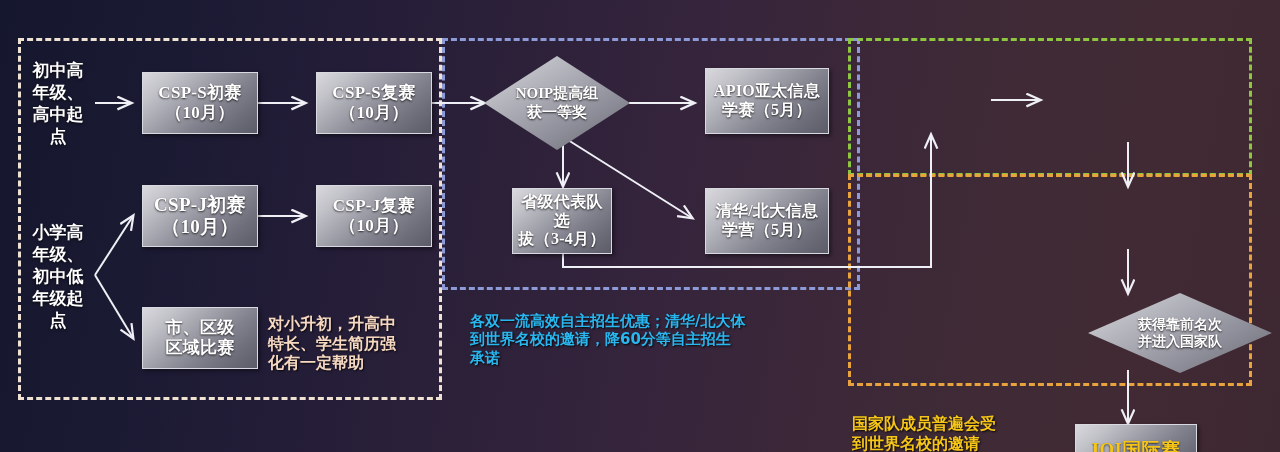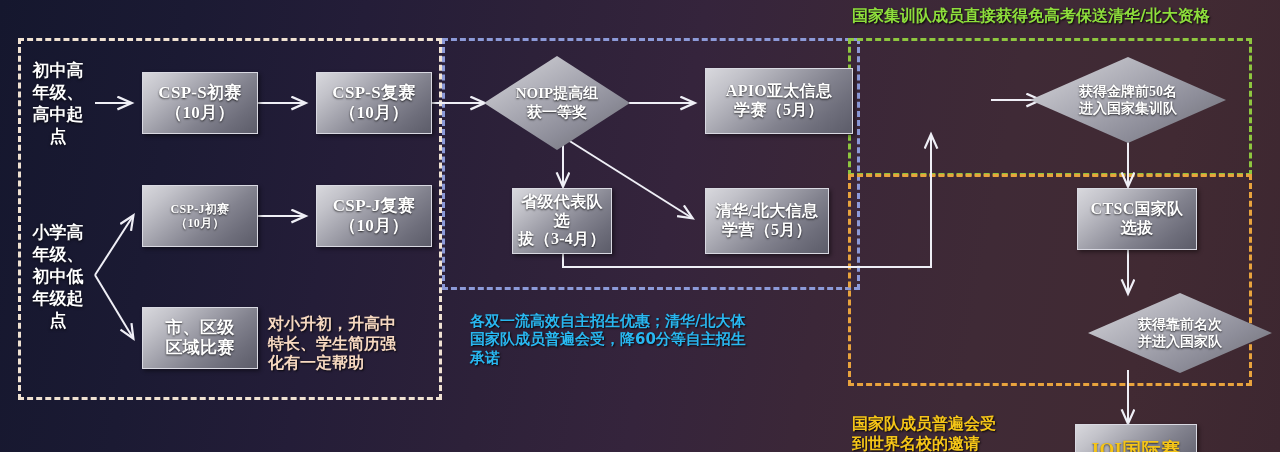--- a/index.html
+++ b/index.html
@@ -158,69 +158,61 @@
 初中低
 年级起
 点</div>
 
   <div class="node box" style="left:133px; top:72px; width:116px; height:62px; font-size:17px; white-space:pre-line;">CSP-S初赛
 （10月）</div>
 
   <div class="node box" style="left:307px; top:72px; width:116px; height:62px; font-size:17px; white-space:pre-line;">CSP-S复赛
 （10月）</div>
 
-  <div class="node box" style="left:133px; top:185px; width:116px; height:62px; font-size:12px; white-space:pre-line;">CSP-J初赛
+  <div class="node box" style="left:133px; top:185px; width:116px; height:62px; font-size:19px; white-space:pre-line;">CSP-J初赛
 （10月）</div>
 
   <div class="node box" style="left:307px; top:185px; width:116px; height:62px; font-size:17px; white-space:pre-line;">CSP-J复赛
 （10月）</div>
 
   <div class="node box" style="left:133px; top:307px; width:116px; height:62px; font-size:17px; white-space:pre-line;">市、区级
 区域比赛</div>
 
   <div class="diamond-wrap" style="left:484px; top:56px; width:146px; height:94px;">
     <div class="dmd"></div>
     <div class="dlabel" style="font-size:15px; white-space:pre-line;">NOIP提高组
 获一等奖</div>
   </div>
 
-  <div class="node box" style="left:696px; top:68px; width:148px; height:66px; font-size:16px; white-space:pre-line;">APIO亚太信息
+  <div class="node box" style="left:696px; top:68px; width:124px; height:66px; font-size:16px; white-space:pre-line;">APIO亚太信息
 学赛（5月）</div>
 
   <div class="node box" style="left:503px; top:188px; width:100px; height:66px; font-size:16px; white-space:pre-line;">省级代表队选
 拔（3-4月）</div>
 
   <div class="node box" style="left:696px; top:188px; width:124px; height:66px; font-size:16px; white-space:pre-line;">清华/北大信息
 学营（5月）</div>
 
 
-  <div class="diamond-wrap" style="left:1030px; top:57px; width:196px; height:86px;">
-    <div class="dmd"></div>
-    <div class="dlabel" style="font-size:14px; white-space:pre-line;">获得金牌前50名
-进入国家集训队</div>
-  </div>
-
-  <div class="node box" style="left:1068px; top:188px; width:120px; height:62px; font-size:16px; white-space:pre-line;">CTSC国家队
-选拔</div>
+
 
   <div class="diamond-wrap" style="left:1088px; top:293px; width:184px; height:80px;">
     <div class="dmd"></div>
     <div class="dlabel" style="font-size:14px; white-space:pre-line;">获得靠前名次
 并进入国家队</div>
   </div>
 
   <div class="node box" style="left:1066px; top:424px; width:122px; height:52px; font-size:19px;
               color:#f5c518; white-space:pre-line;">IOI国际赛</div>
 
   <div class="note peach" style="left:268px; top:314px; width:176px; font-size:16px; white-space:pre-line;">对小升初，升高中
 特长、学生简历强
 化有一定帮助</div>
 
   <div class="note cyan" style="left:470px; top:312px; width:390px; font-size:15px; white-space:pre-line;">各双一流高效自主招生优惠；清华/北大体
-国家队成员普遍会受，降60分等自主招生
+到世界名校的邀请，降60分等自主招生
 承诺</div>
 
-  <div class="note green" style="left:852px; top:6px; width:428px; font-size:16px; white-space:pre-line;">国家集训队成员直接获得免高考保送清华/北大资格</div>
 
   <div class="note gold" style="left:852px; top:414px; width:200px; font-size:16px; white-space:pre-line;">国家队成员普遍会受
 到世界名校的邀请</div>
 
 </div>
 
 </body></html>

